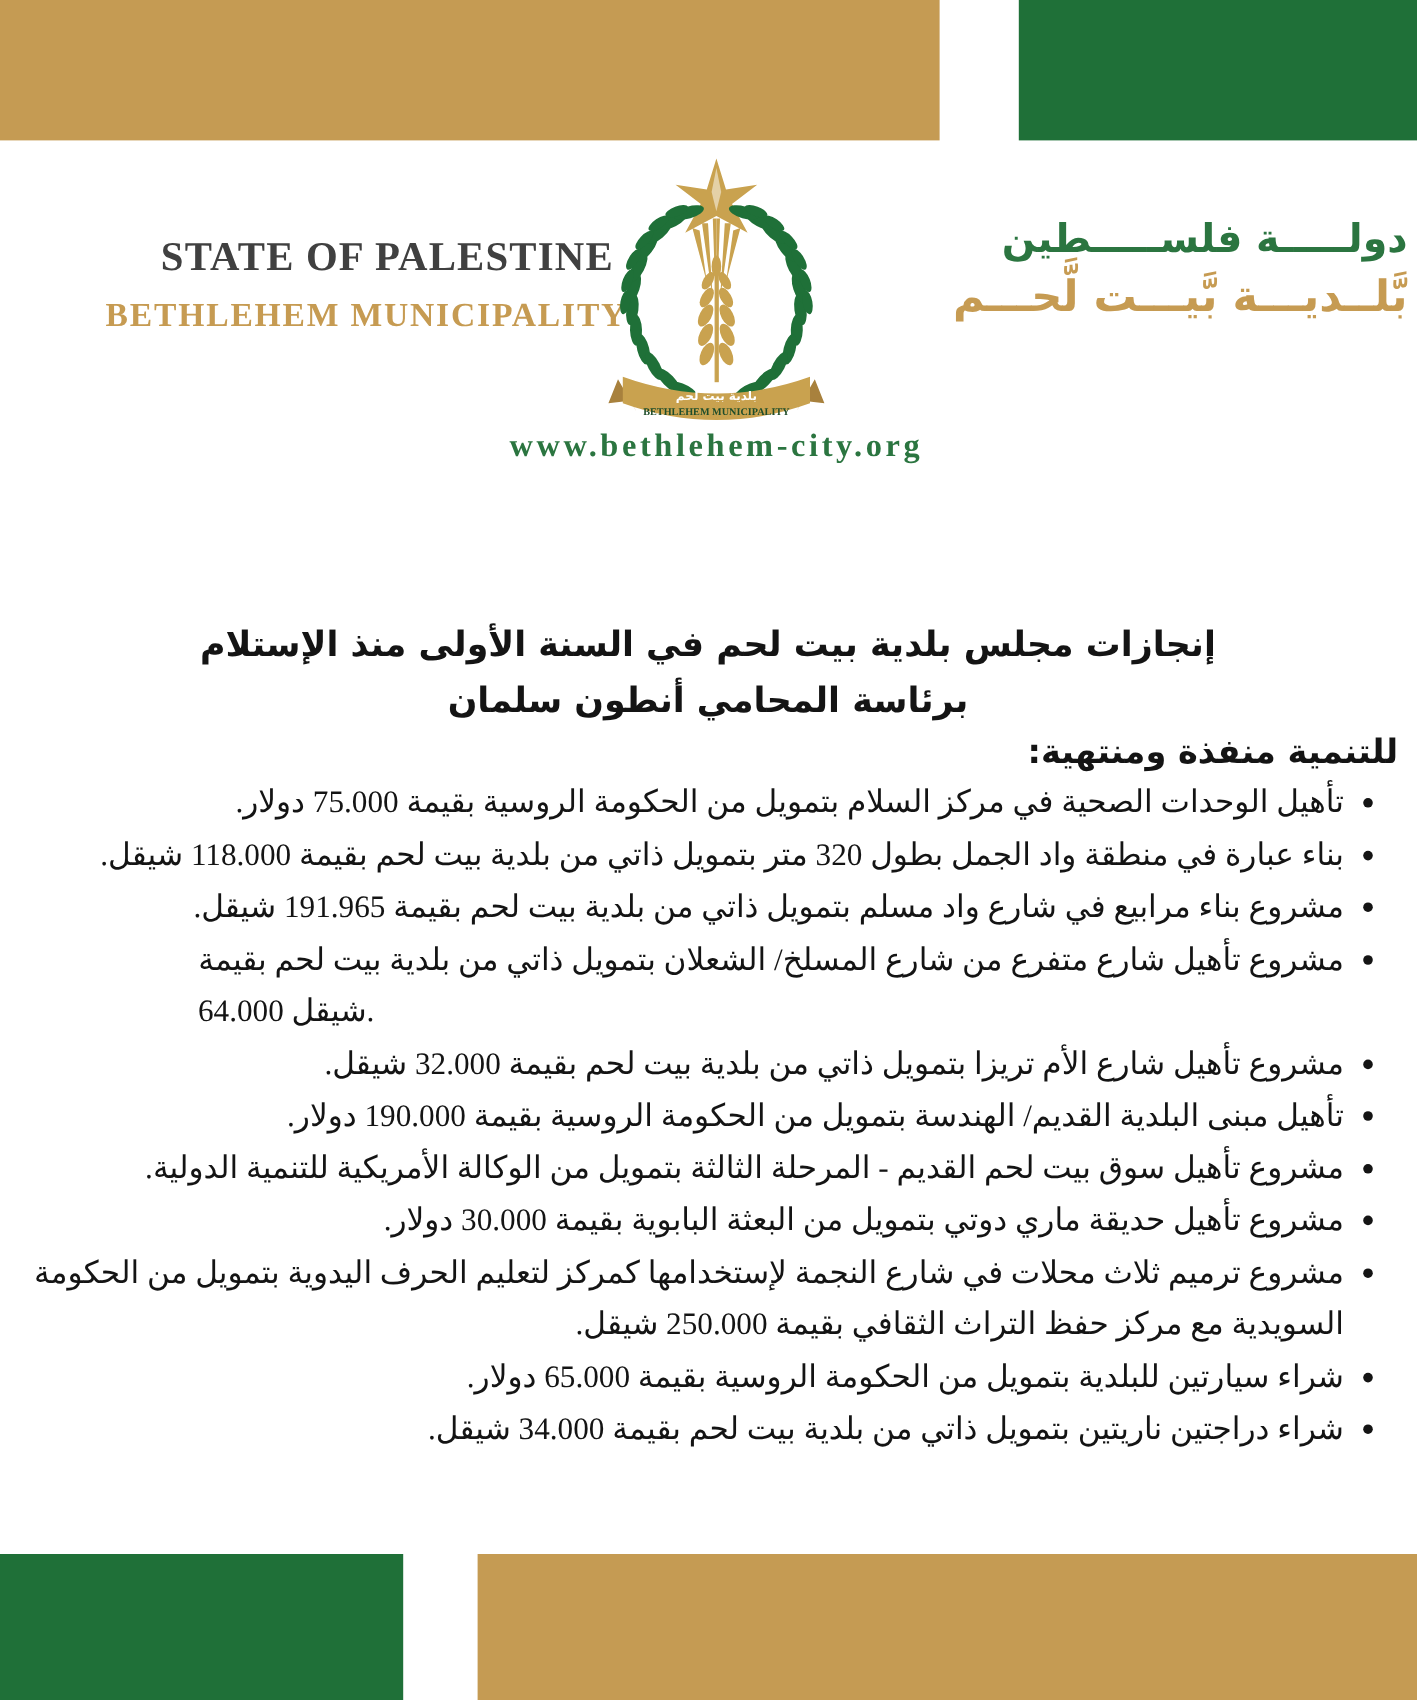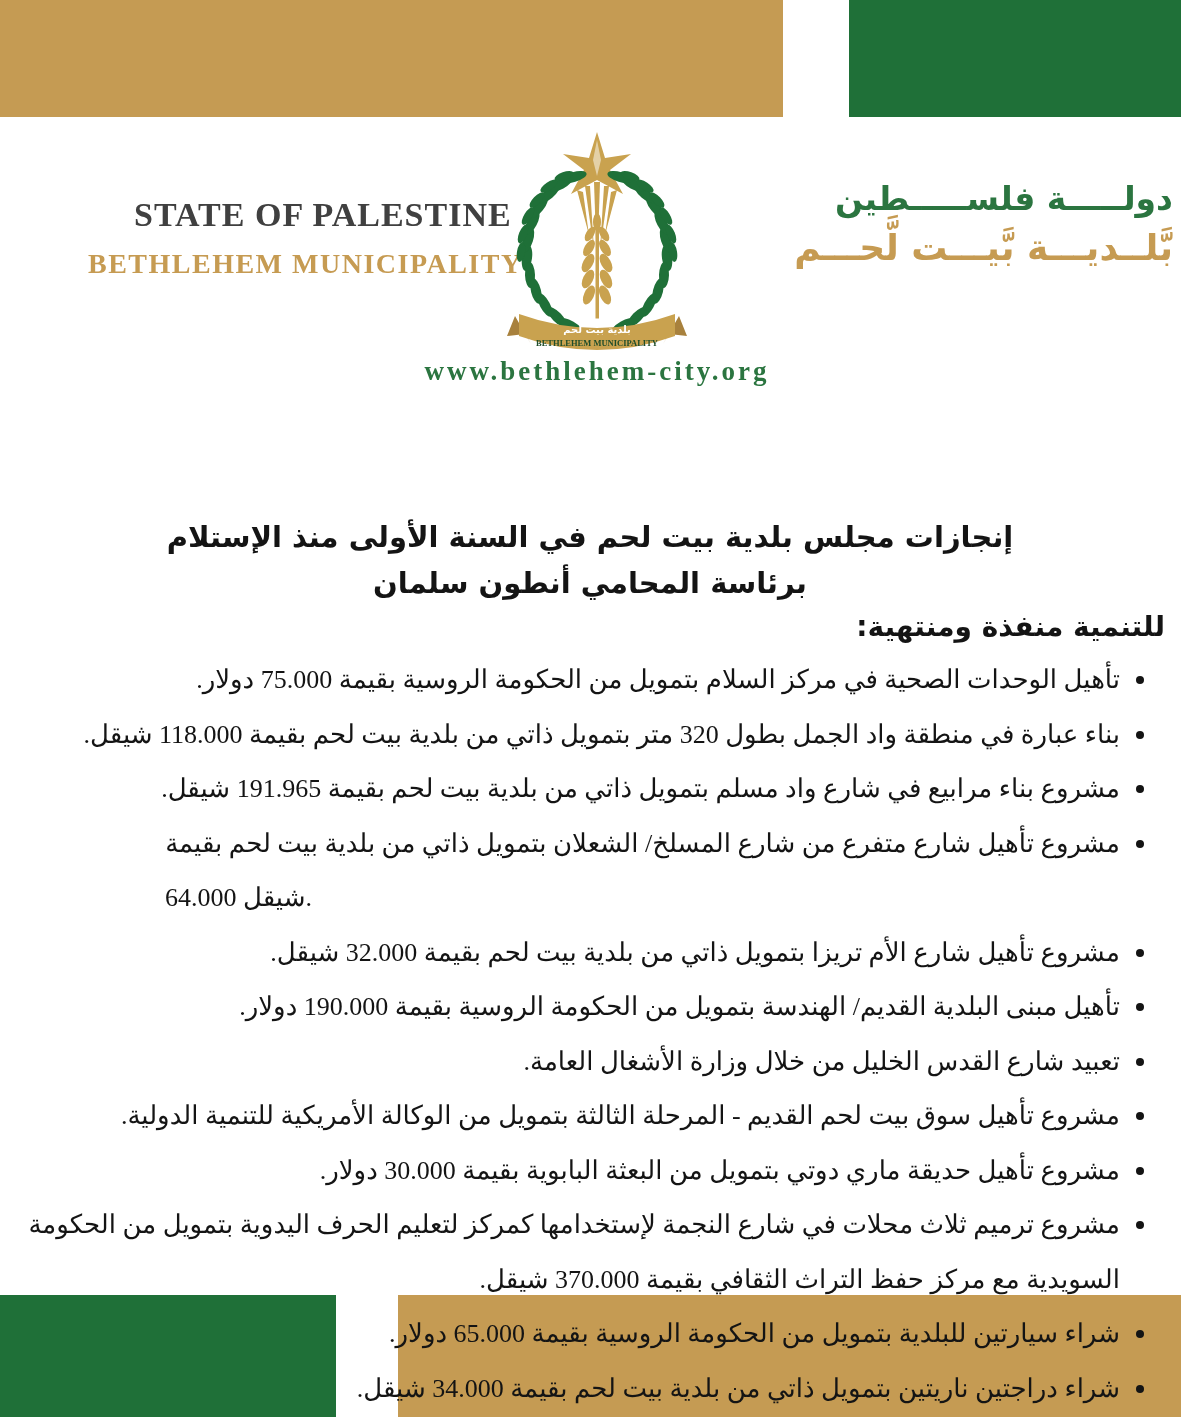--- a/index.html
+++ b/index.html
@@ -34,21 +34,21 @@
     font-family:"DejaVu Sans","Liberation Sans",sans-serif;font-weight:bold;
     font-size:29px;line-height:46px;color:#141414;margin-top:44px;}
 
   .section-heading{position:absolute;right:16px;top:610px;direction:rtl;
     font-family:"DejaVu Sans","Liberation Sans",sans-serif;font-weight:bold;
     font-size:28px;color:#141414;white-space:nowrap;}
 
   
   .list{position:absolute;top:650px;right:61px;width:1080px;direction:rtl;
     font-size:26px;color:#141414;}
-  .row{position:relative;height:43.5px;line-height:38px;text-align:right;white-space:nowrap;margin-top:11px;}
+  .row{position:relative;height:43.5px;line-height:38px;text-align:right;white-space:nowrap;}
   .bullet{position:absolute;right:-24px;top:15px;width:8px;height:8px;border-radius:50%;
     background:#141414;}
   .ltr-left{display:block;direction:ltr;text-align:left;padding-left:125px;}
   .indent-right{display:block;padding-left:0;padding-right:0;margin-left:140px;}
 </style>
 </head>
 <body>
 
 <div class="blk blk-tl"></div>
 <div class="blk blk-tr"></div>
@@ -159,36 +159,32 @@
   <div class="row">
     <span class="bullet"></span>
     <span>مشروع تأهيل شارع الأم تريزا بتمويل ذاتي من بلدية بيت لحم بقيمة 32.000 شيقل.</span>
   </div>
   <div class="row">
     <span class="bullet"></span>
     <span>تأهيل مبنى البلدية القديم/ الهندسة بتمويل من الحكومة الروسية بقيمة 190.000 دولار.</span>
   </div>
   <div class="row">
     <span class="bullet"></span>
-    <span>تعبيد شارع القدس الخليل من خلال وزارة الأشغال العامة.</span>
-  </div>
-  <div class="row">
-    <span class="bullet"></span>
     <span>مشروع تأهيل سوق بيت لحم القديم - المرحلة الثالثة بتمويل من الوكالة الأمريكية للتنمية الدولية.</span>
   </div>
   <div class="row">
     <span class="bullet"></span>
     <span>مشروع تأهيل حديقة ماري دوتي بتمويل من البعثة البابوية بقيمة 30.000 دولار.</span>
   </div>
   <div class="row">
     <span class="bullet"></span>
     <span>مشروع ترميم ثلاث محلات في شارع النجمة لإستخدامها كمركز لتعليم الحرف اليدوية بتمويل من الحكومة</span>
   </div>
   <div class="row">
-    <span class="indent-right">السويدية مع مركز حفظ التراث الثقافي بقيمة 370.000 شيقل.</span>
+    <span class="indent-right">السويدية مع مركز حفظ التراث الثقافي بقيمة 250.000 شيقل.</span>
   </div>
   <div class="row">
     <span class="bullet"></span>
     <span>شراء سيارتين للبلدية بتمويل من الحكومة الروسية بقيمة 65.000 دولار.</span>
   </div>
   <div class="row">
     <span class="bullet"></span>
     <span>شراء دراجتين ناريتين بتمويل ذاتي من بلدية بيت لحم بقيمة 34.000 شيقل.</span>
   </div>
 </div>

